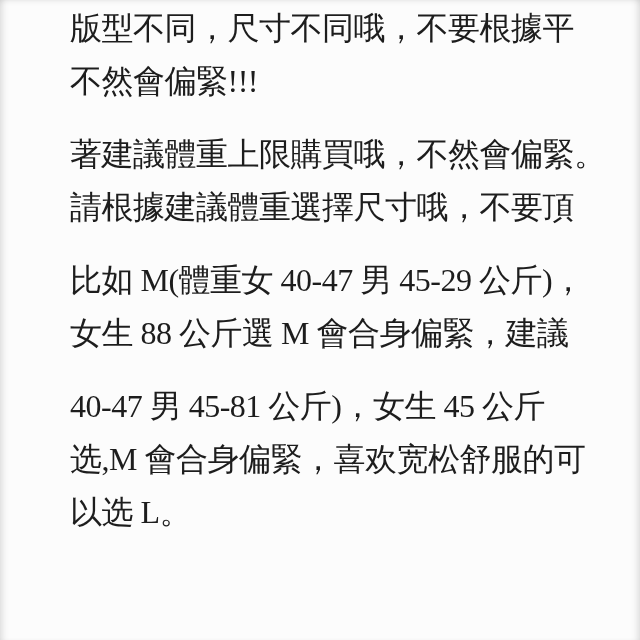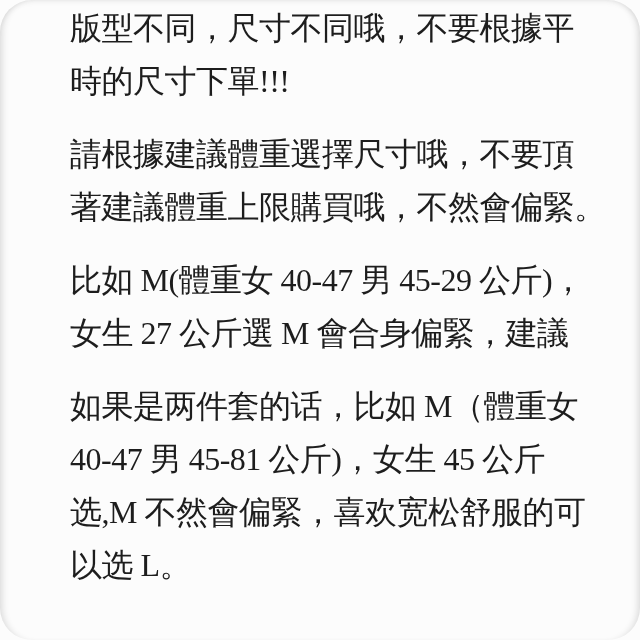--- a/index.html
+++ b/index.html
@@ -34,37 +34,36 @@
     font-weight: 400;
   }
   .line {
     display: block;
     white-space: nowrap;
   }
 </style>
 </head>
 <body style="background: rgb(252, 252, 252);">
 
-<div class="page" style="color: rgb(29, 29, 29); background: rgb(252, 252, 252); border-radius: 32px;">
+<div class="page" style="color: rgb(29, 29, 29); background: rgb(252, 252, 252);">
 
   <p class="para">
     <span class="line">版型不同，尺寸不同哦，不要根據平</span>
-    <span class="line">時的尺寸下單!!!</span>
+    <span class="line">不然會偏緊!!!</span>
   </p>
 
   <p class="para">
+    <span class="line">著建議體重上限購買哦，不然會偏緊。</span>
     <span class="line">請根據建議體重選擇尺寸哦，不要頂</span>
-    <span class="line">著建議體重上限購買哦，不然會偏緊。</span>
   </p>
 
   <p class="para">
     <span class="line">比如 M(體重女 40-47 男 45-29 公斤)，</span>
-    <span class="line">女生 27 公斤選 M 會合身偏緊，建議</span>
+    <span class="line">女生 88 公斤選 M 會合身偏緊，建議</span>
   </p>
 
   <p class="para">
-    <span class="line">如果是两件套的话，比如 M（體重女</span>
     <span class="line">40-47 男 45-81 公斤)，女生 45 公斤</span>
-    <span class="line">选,M 不然會偏緊，喜欢宽松舒服的可</span>
+    <span class="line">选,M 會合身偏緊，喜欢宽松舒服的可</span>
     <span class="line">以选 L。</span>
   </p>
 
 </div>
 
 </body></html>

